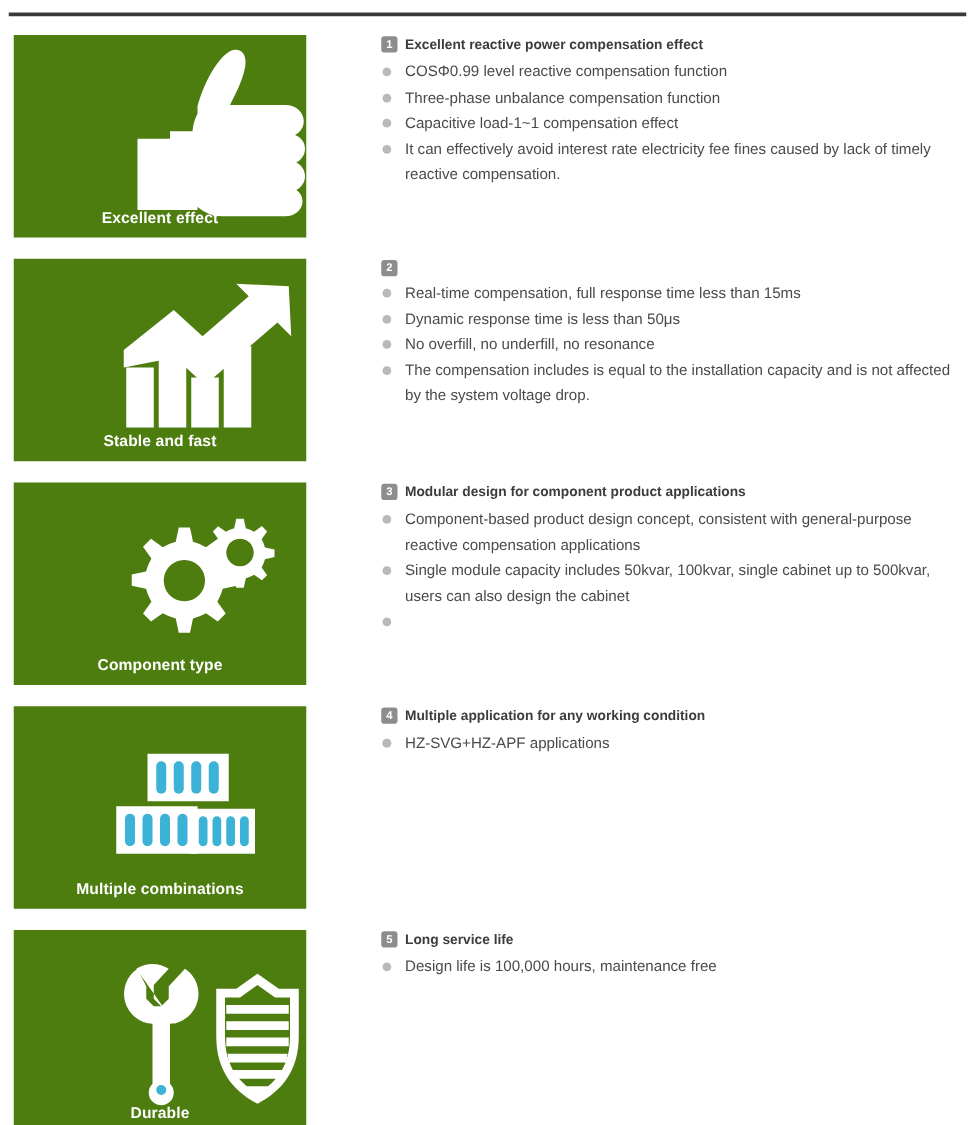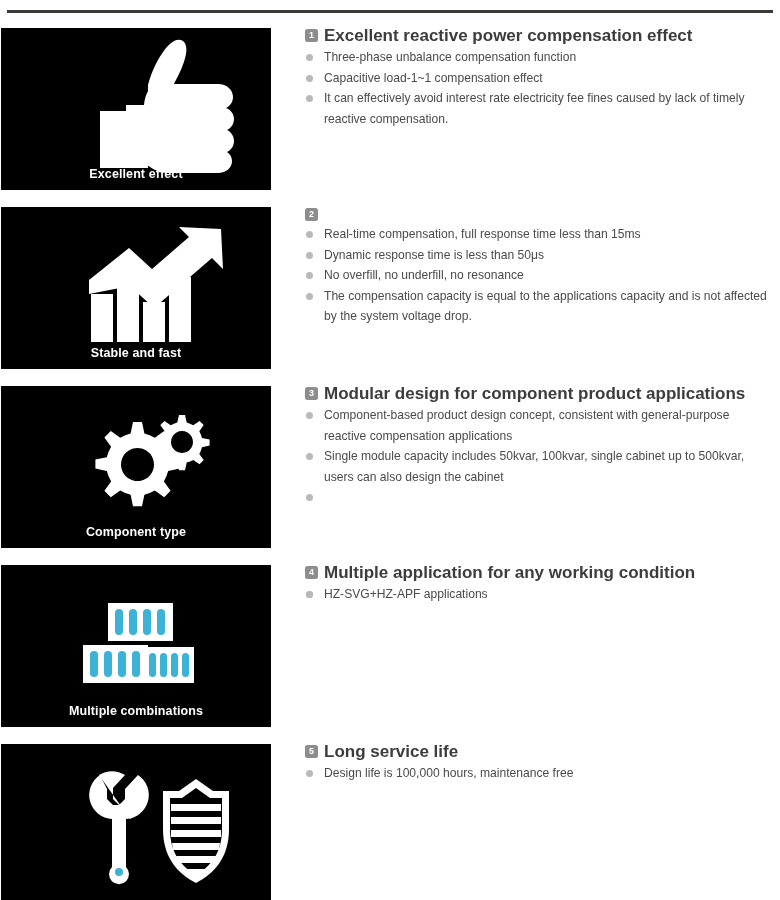--- a/index.html
+++ b/index.html
@@ -20,23 +20,23 @@
   .rows{position:absolute;left:0;top:28px;width:780px;}
 
   .row{
     position:relative;
     height:162px;
     margin-bottom:17px;
   }
 
   
   .tile{
-    position:absolute;left:1px;top:0;
-    width:270px;height:162px;
-    background:#000000;
+    position:absolute;left:11px;top:0;
+    width:234px;height:162px;
+    background:#4d7c0f;
     overflow:hidden;
   }
   .tile-art{
     position:absolute;left:0;top:0;width:281px;height:162px;
   }
   .tile-art svg{display:block;}
   .tile-label{
     position:absolute;left:0;right:0;
     bottom:9px;
     text-align:center;
@@ -62,21 +62,21 @@
     background:#8d8d8d;
     color:#ffffff;
     font-size:9px;
     font-weight:bold;
     line-height:13px;
     text-align:center;
     margin-top:1px;
   }
   .heading-text{
     margin-left:6px;
-    font-size:17px;
+    font-size:11px;
     font-weight:bold;
     color:#3c3c3c;
   }
   ul.bullets{
     list-style:none;
     margin:0;padding:0;
   }
   ul.bullets li{
     position:relative;
     padding-left:19px;
@@ -116,20 +116,21 @@
           </svg>
         </div>
         <div class="tile-label">Excellent effect</div>
       </div>
       <div class="content">
         <div class="heading">
           <span class="badge">1</span>
           <span class="heading-text">Excellent reactive power compensation effect</span>
         </div>
         <ul class="bullets">
+          <li><span class="dot"></span><span>COSΦ0.99 level reactive compensation function</span></li>
           <li><span class="dot"></span><span>Three-phase unbalance compensation function</span></li>
           <li><span class="dot"></span><span>Capacitive load-1~1 compensation effect</span></li>
           <li><span class="dot"></span><span>It can effectively avoid interest rate electricity fee fines caused by lack of timely reactive compensation.</span></li>
         </ul>
       </div>
     </div>
 
     <div class="row">
       <div class="tile">
         <div class="tile-art">
@@ -147,21 +148,21 @@
         <div class="tile-label">Stable and fast</div>
       </div>
       <div class="content">
         <div class="heading">
           <span class="badge">2</span>
         </div>
         <ul class="bullets">
           <li><span class="dot"></span><span>Real-time compensation, full response time less than 15ms</span></li>
           <li><span class="dot"></span><span>Dynamic response time is less than 50μs</span></li>
           <li><span class="dot"></span><span>No overfill, no underfill, no resonance</span></li>
-          <li><span class="dot"></span><span>The compensation capacity is equal to the applications capacity and is not affected by the system voltage drop.</span></li>
+          <li><span class="dot"></span><span>The compensation includes is equal to the installation capacity and is not affected by the system voltage drop.</span></li>
         </ul>
       </div>
     </div>
 
     <div class="row">
       <div class="tile">
         <div class="tile-art">
           <svg width="281" height="162" viewBox="0 0 281 162">
             <g fill="#ffffff">
 
@@ -260,20 +261,21 @@
 
               <path d="M170 60 l50,0 l0,7 l-50,0 z"></path>
               <path d="M170 73 l50,0 l0,7 l-50,0 z"></path>
               <path d="M170 86 l50,0 l0,7 l-50,0 z"></path>
               <path d="M171 99 l48,0 l-1,7 l-46,0 z"></path>
               <path d="M175 112 l40,0 l-3,7 l-34,0 z"></path>
               <path d="M183 125 l24,0 l-6,7 l-12,0 z"></path>
             </g>
           </svg>
         </div>
+        <div class="tile-label">Durable</div>
       </div>
       <div class="content">
         <div class="heading">
           <span class="badge">5</span>
           <span class="heading-text">Long service life</span>
         </div>
         <ul class="bullets">
           <li><span class="dot"></span><span>Design life is 100,000 hours, maintenance free</span></li>
         </ul>
       </div>

